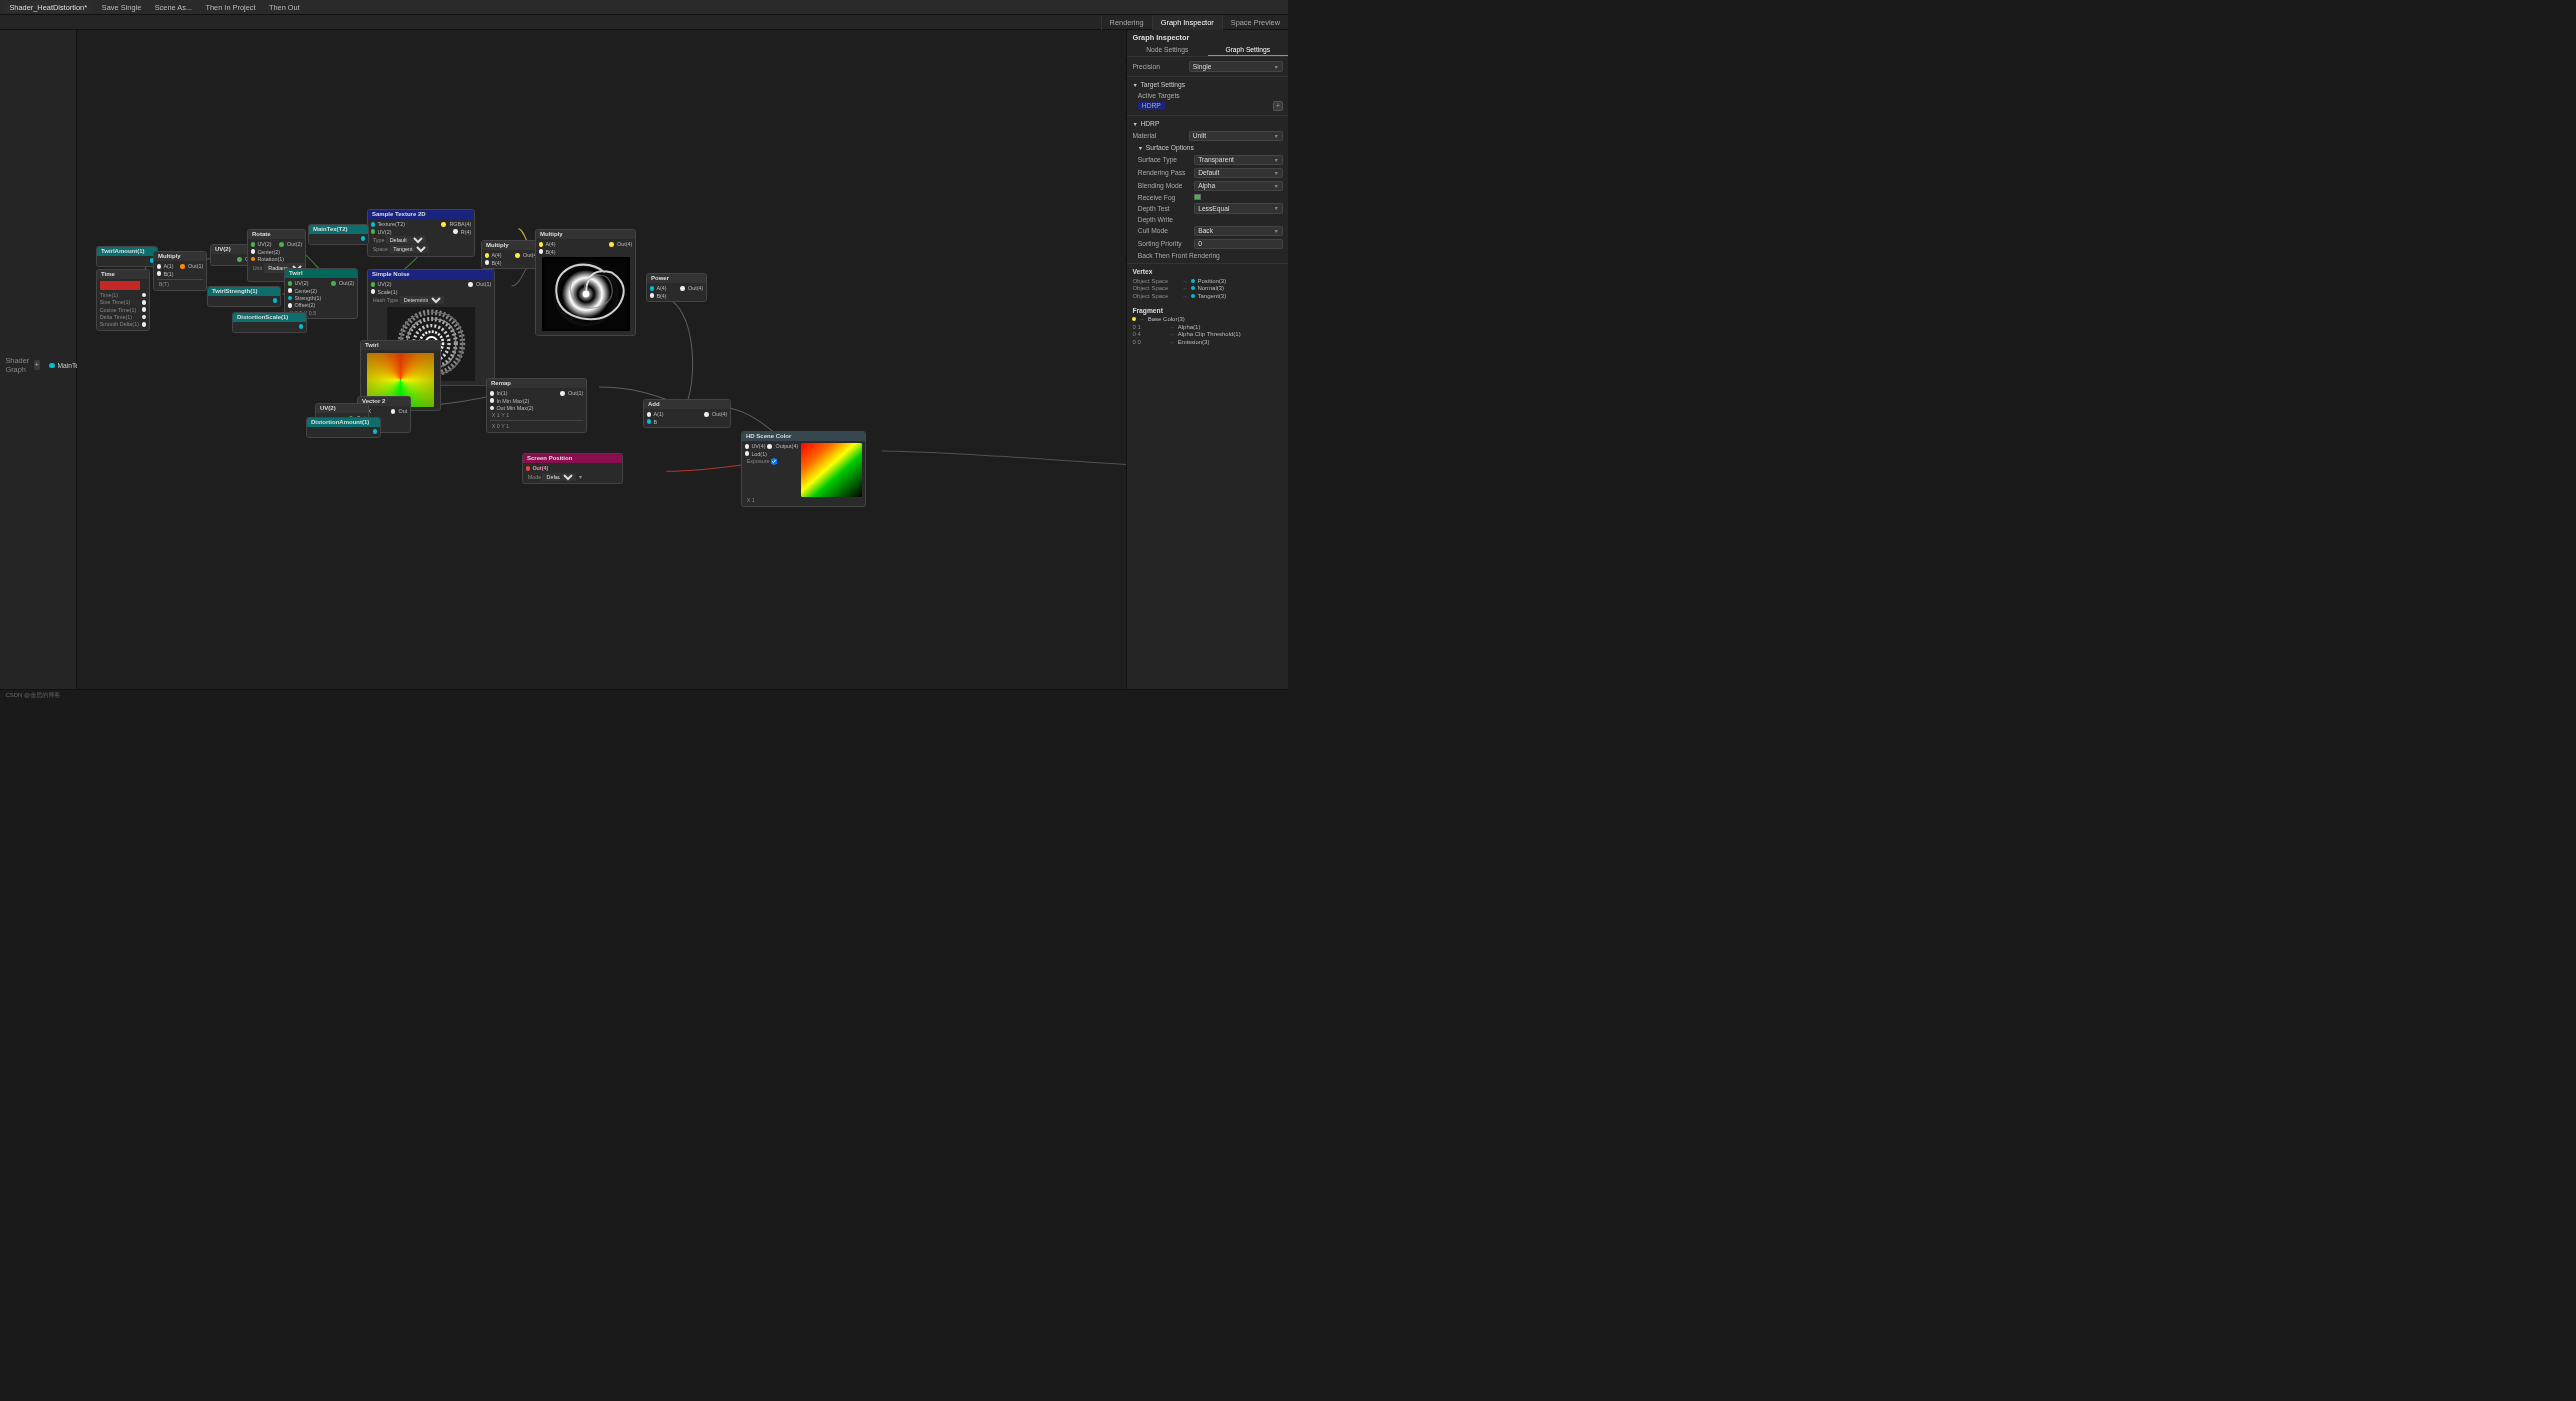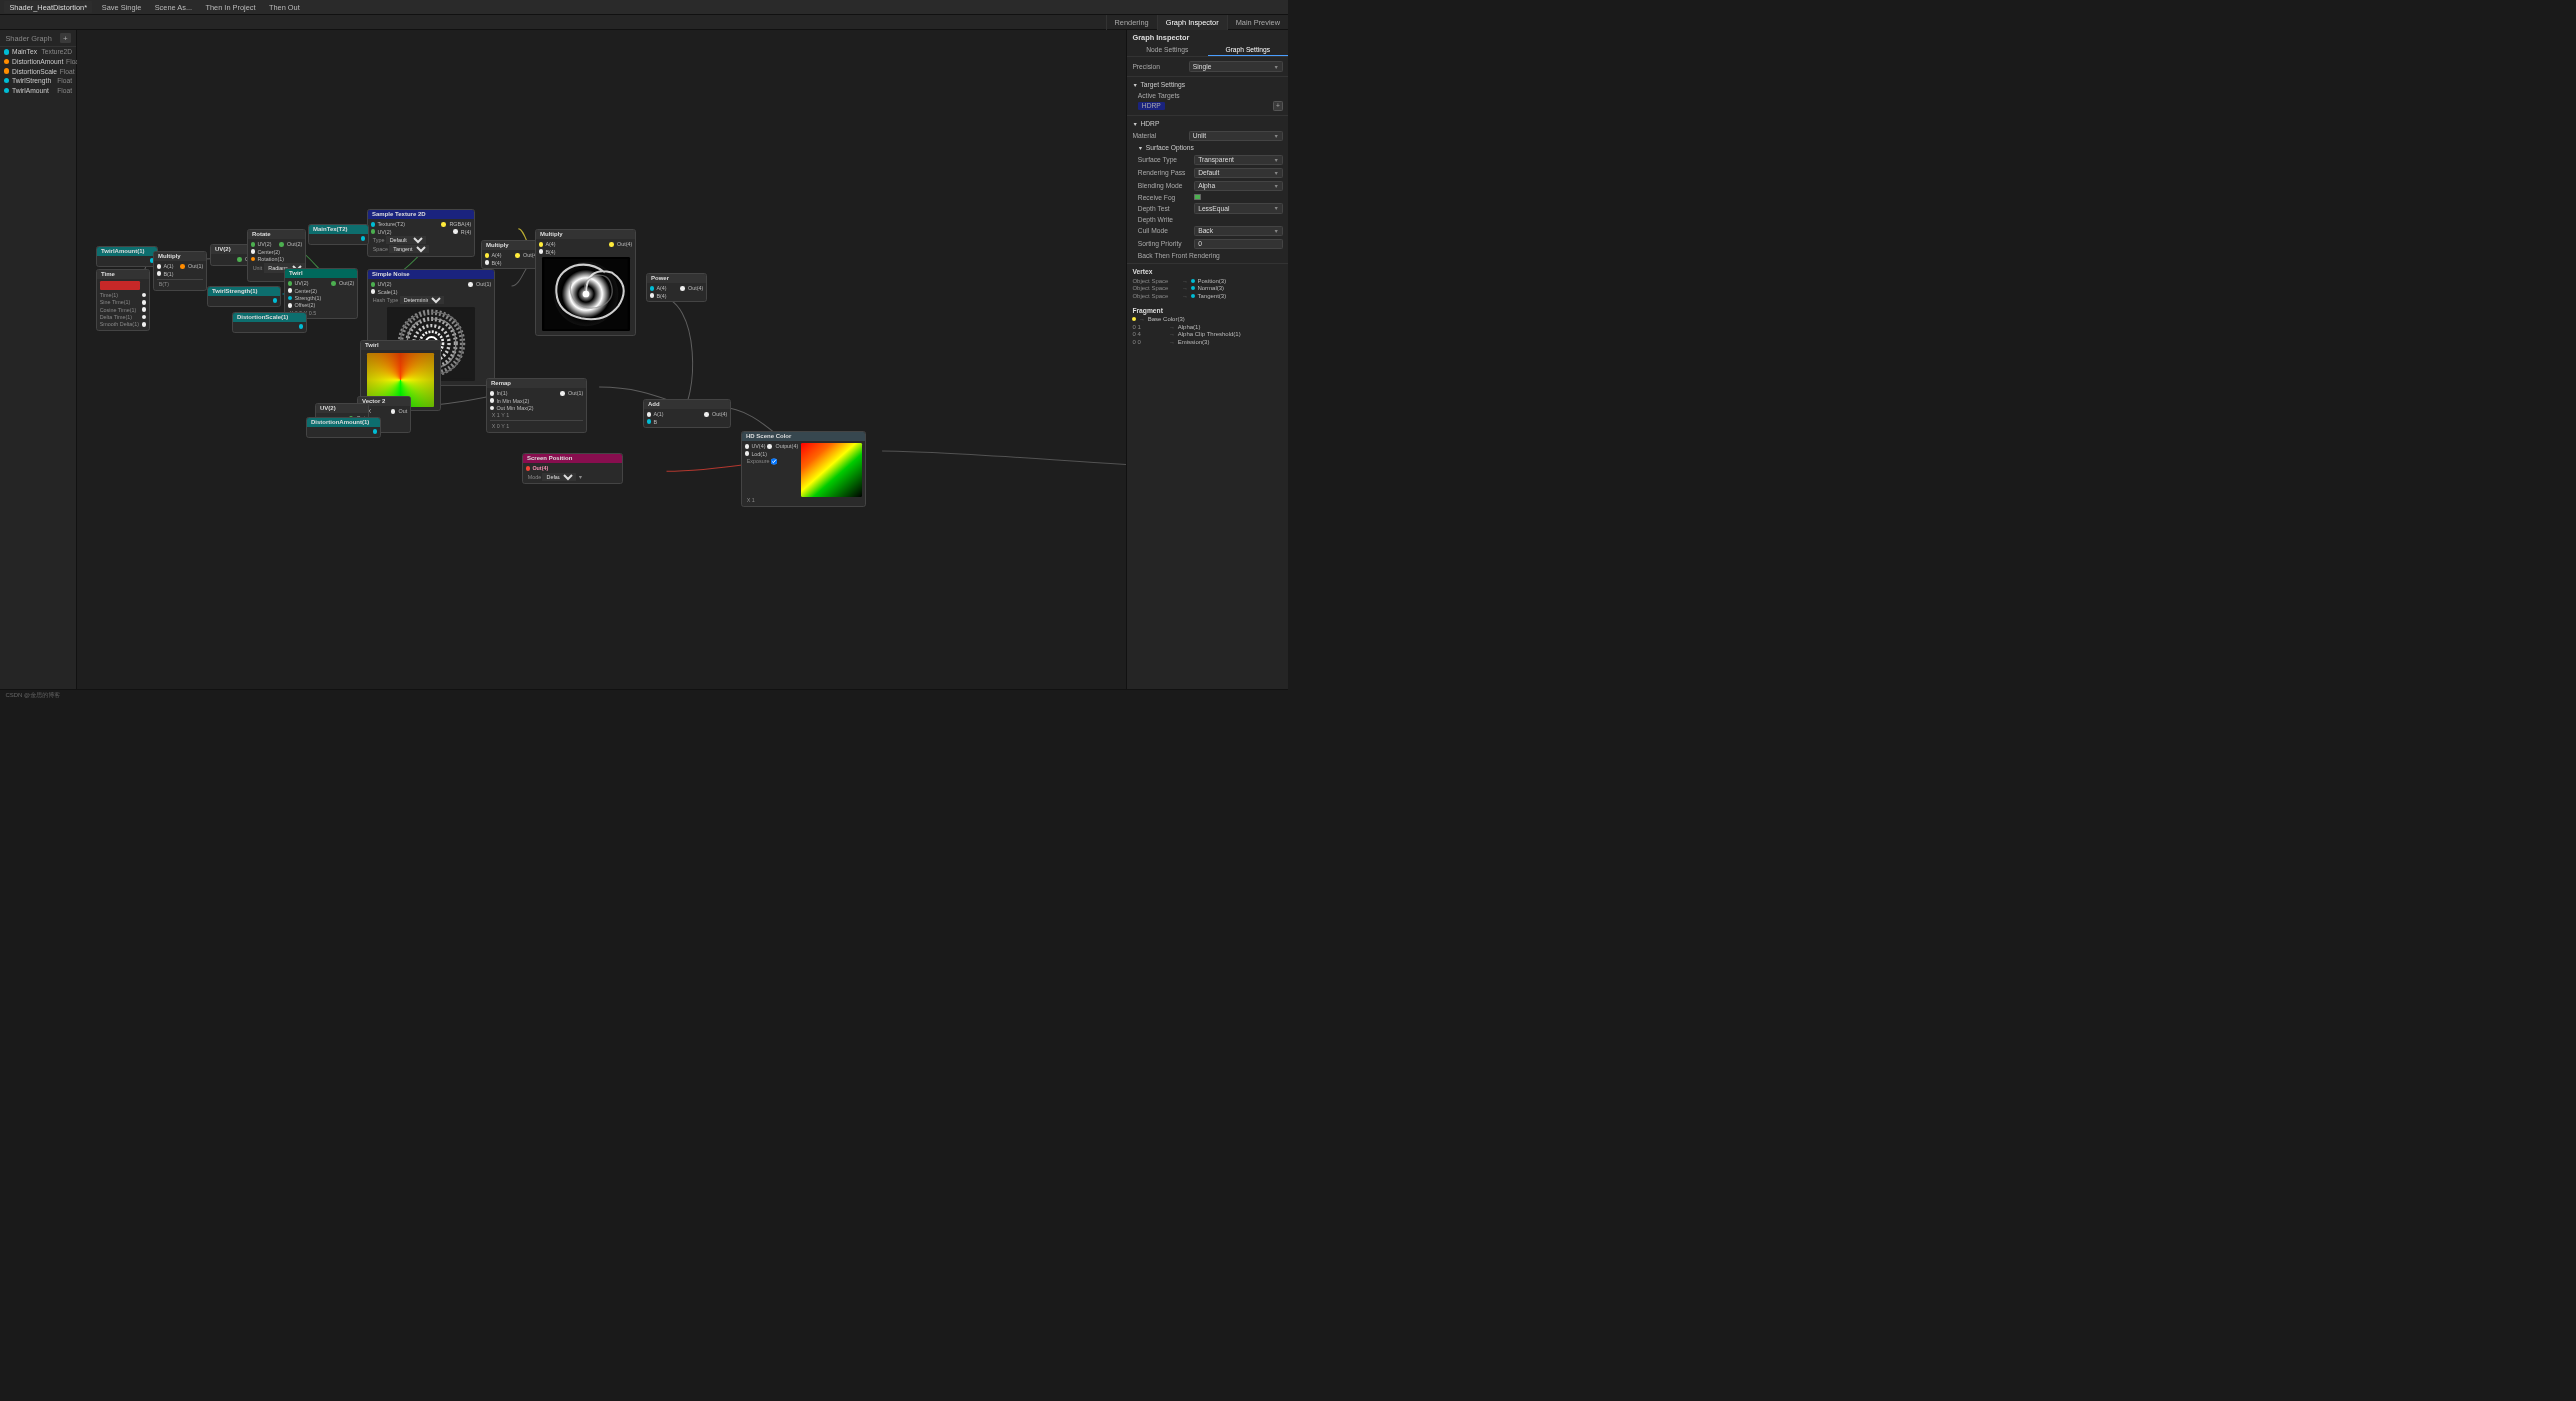--- a/index.html
+++ b/index.html
@@ -79,21 +79,21 @@
       display: flex;
       height: calc(100% - 30px);
     }
 
     
     #left-panel {
       width: 77px;
       background: #252525;
       border-right: 0.7px solid #111;
       display: flex;
-      flex-direction: column;
+      flex-direction: row;
       flex-shrink: 0;
     }
     .left-panel-title {
       padding: 2.7px 5.4px;
       font-size: 7.4px;
       color: #888;
       border-bottom: 0.7px solid #333;
       display: flex;
       align-items: center;
       justify-content: space-between;
@@ -351,21 +351,21 @@
   <span class="menu-btn">Scene As...</span>
   <span class="menu-btn">Then In Project</span>
   <span class="menu-btn">Then Out</span>
 </div>
 
 <div id="tab-bar">
   <div class="tab-spacer"></div>
   <div class="tab-right">
     <div class="tab-item">Rendering</div>
     <div class="tab-item active">Graph Inspector</div>
-    <div class="tab-item">Main Preview</div>
+    <div class="tab-item">Space Preview</div>
   </div>
 </div>
 
 <div id="main">
 
   <div id="left-panel">
     <div class="left-panel-title">
       <span>Shader Graph</span>
       <div class="add-btn">+</div>
     </div>

